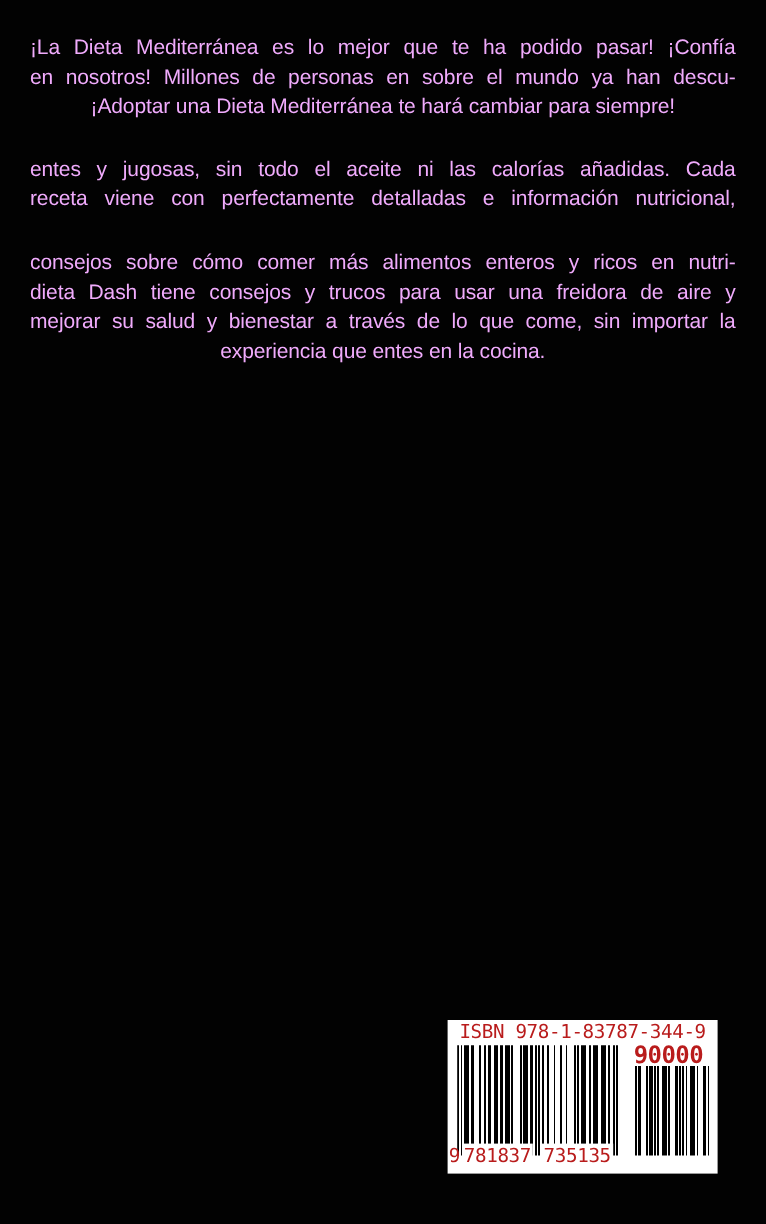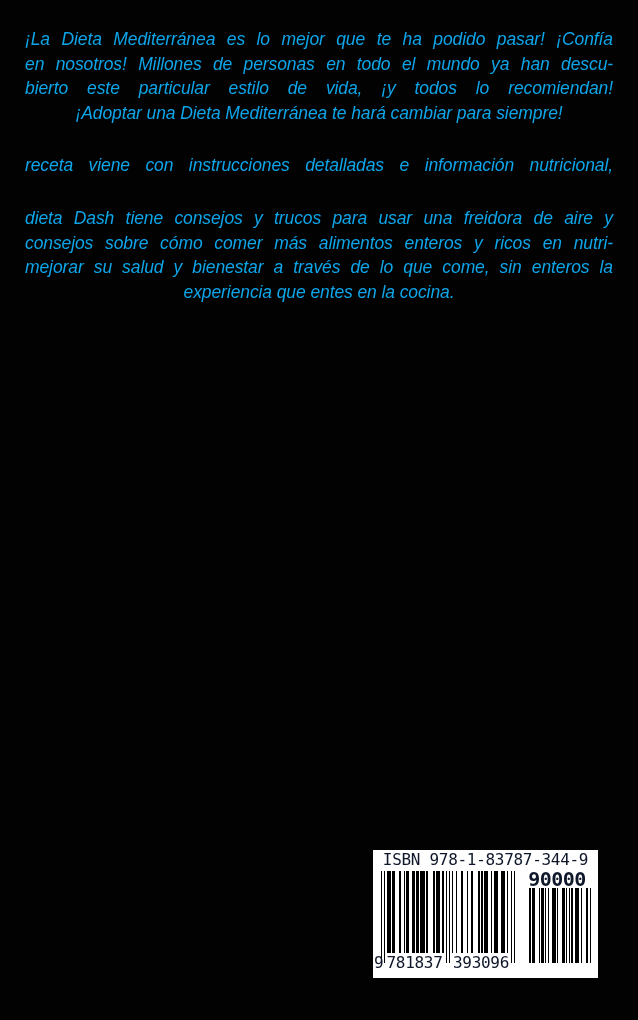--- a/index.html
+++ b/index.html
@@ -10,38 +10,37 @@
     position: relative;
     font-family: "Liberation Sans", sans-serif;
   }
   .cover {
     position: absolute; inset: 0;
     background: #020202;
   }
   .blurb {
     position: absolute;
     left: 25px; right: 25px; top: 27px;
-    color: #0ea5e9;
+    color: #f0abfc;
     font-size: 17.5px;
     line-height: 24.6px;
     letter-spacing: -0.1px;
-    font-style: italic;
   }
   .para { margin: 0 0 28px 0; padding: 0; }
   .jline { text-align: justify; text-align-last: justify; }
   .lline { text-align: right; text-align-last: center; }
 
   
   .barcode-panel {
     position: absolute;
     left: 373px; top: 850px;
     width: 225px; height: 128px;
     background: #ffffff;
     font-family: "DejaVu Sans Mono", monospace;
-    color: #0f172a;
+    color: #b91c1c;
   }
   .isbn-label {
     position: absolute;
     left: 2px; right: 2px; top: 1px;
     text-align: center;
     font-size: 16px;
     line-height: 18px;
     letter-spacing: -0.3px;
     white-space: nowrap;
   }
@@ -85,31 +84,31 @@
   .barcode-svg-host svg { display: block; width: 100%; height: 100%; }
 </style>
 </head>
 <body>
 
 <main class="cover">
 
   <section class="blurb">
     <p class="para">
       <span class="jline" style="display:block">¡La Dieta Mediterránea es lo mejor que te ha podido pasar! ¡Confía</span>
-      <span class="jline" style="display:block">en nosotros! Millones de personas en todo el mundo ya han descu-</span>
-      <span class="jline" style="display:block">bierto este particular estilo de vida, ¡y todos lo recomiendan!</span>
+      <span class="jline" style="display:block">en nosotros! Millones de personas en sobre el mundo ya han descu-</span>
       <span class="lline" style="display:block">¡Adoptar una Dieta Mediterránea te hará cambiar para siempre!</span>
     </p>
     <p class="para">
-      <span class="jline" style="display:block">receta viene con instrucciones detalladas e información nutricional,</span>
+      <span class="jline" style="display:block">entes y jugosas, sin todo el aceite ni las calorías añadidas. Cada</span>
+      <span class="jline" style="display:block">receta viene con perfectamente detalladas e información nutricional,</span>
     </p>
     <p class="para">
+      <span class="jline" style="display:block">consejos sobre cómo comer más alimentos enteros y ricos en nutri-</span>
       <span class="jline" style="display:block">dieta Dash tiene consejos y trucos para usar una freidora de aire y</span>
-      <span class="jline" style="display:block">consejos sobre cómo comer más alimentos enteros y ricos en nutri-</span>
-      <span class="jline" style="display:block">mejorar su salud y bienestar a través de lo que come, sin enteros la</span>
+      <span class="jline" style="display:block">mejorar su salud y bienestar a través de lo que come, sin importar la</span>
       <span class="lline" style="display:block">experiencia que entes en la cocina.</span>
     </p>
   </section>
 
   <section class="barcode-panel">
     <div class="isbn-label">ISBN 978-1-83787-344-9</div>
     <div class="price-code">90000</div>
     <div class="ean13-bars barcode-svg-host">
         <svg viewBox="0 0 95 100" preserveAspectRatio="none" shape-rendering="crispEdges">
           <rect x="0" y="0" width="1" height="100" fill="#000000"></rect>
@@ -159,16 +158,16 @@
           <rect x="31" y="0" width="1" height="100" fill="#000000"></rect>
           <rect x="33" y="0" width="1" height="100" fill="#000000"></rect>
           <rect x="36" y="0" width="3" height="100" fill="#000000"></rect>
           <rect x="40" y="0" width="1" height="100" fill="#000000"></rect>
           <rect x="44" y="0" width="2" height="100" fill="#000000"></rect>
           <rect x="47" y="0" width="1" height="100" fill="#000000"></rect>
         </svg>
       </div>
     <div class="digit-left">9</div>
     <div class="digit-group digit-group-1">781837</div>
-    <div class="digit-group digit-group-2">393096</div>
+    <div class="digit-group digit-group-2">735135</div>
   </section>
 
 </main>
 
 </body></html>

